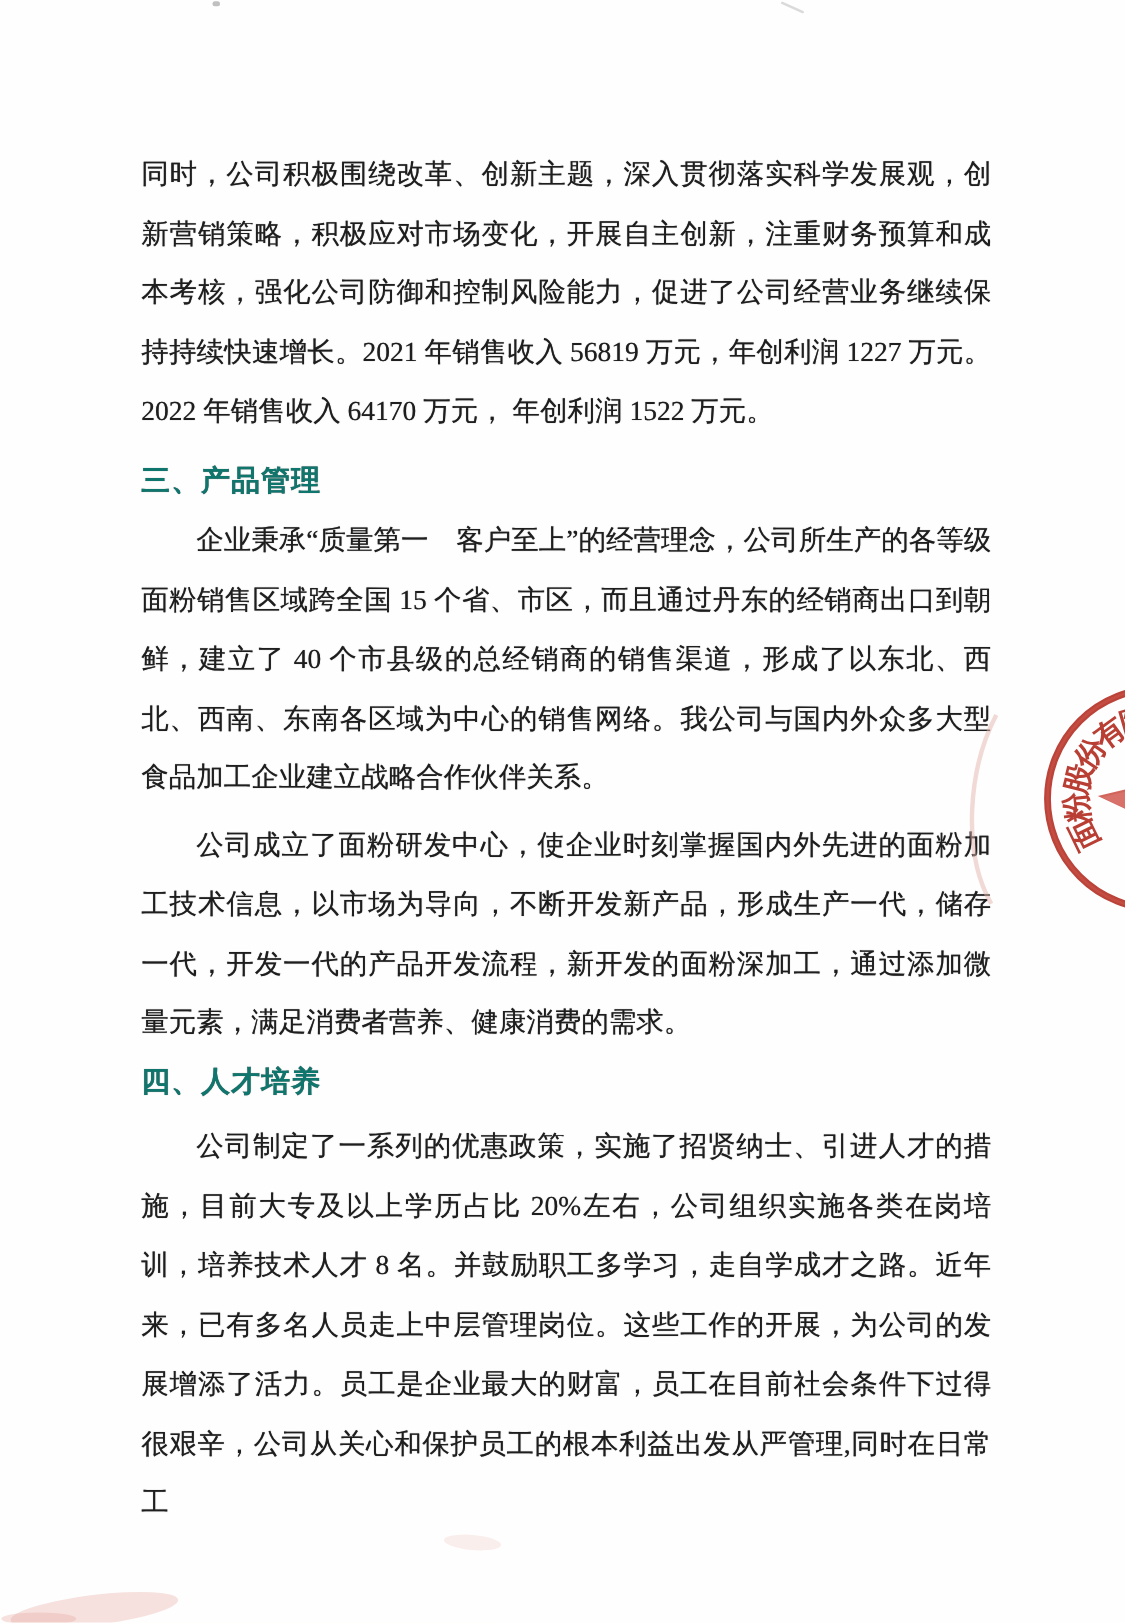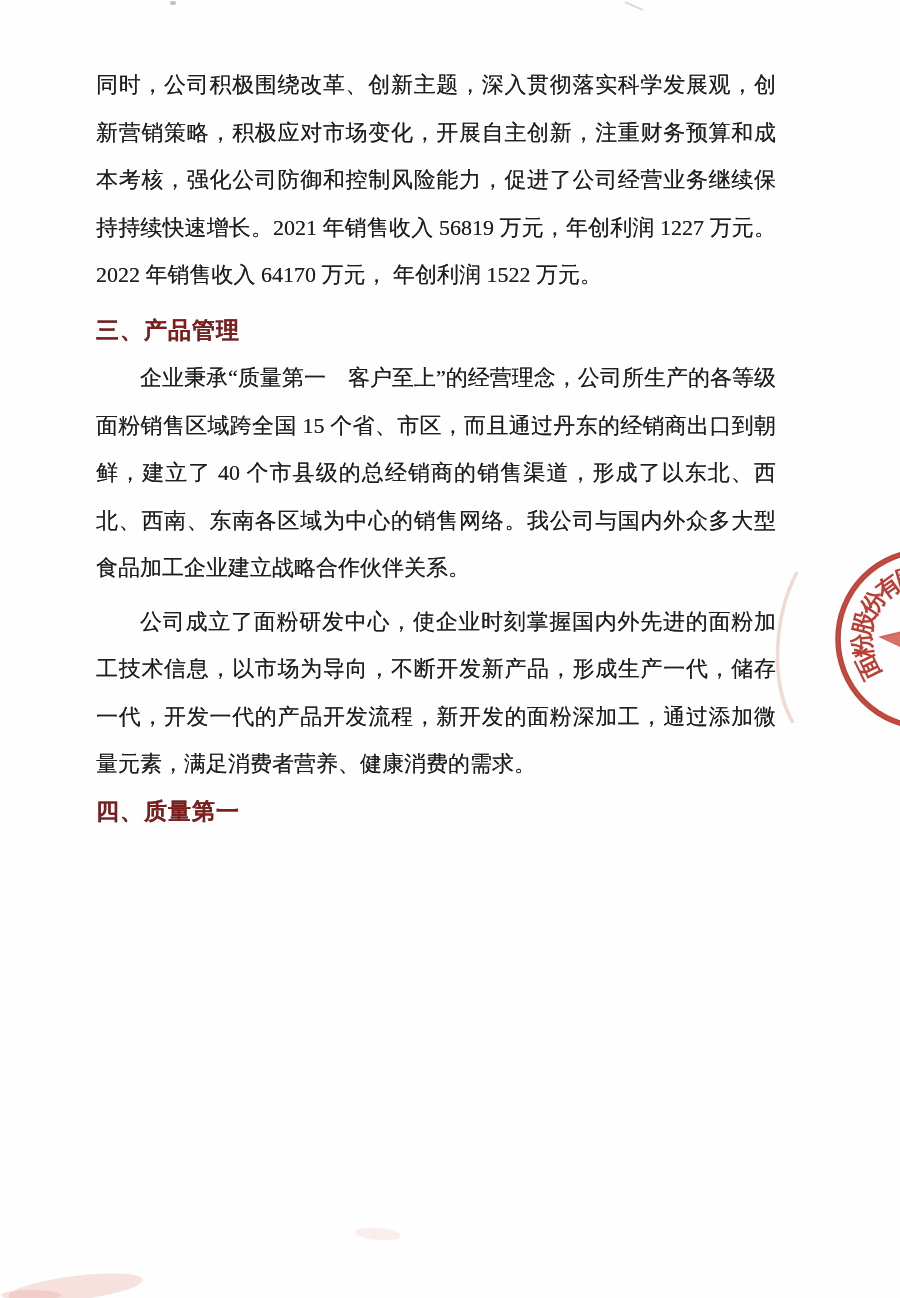--- a/index.html
+++ b/index.html
@@ -5,41 +5,41 @@
   html,body{margin:0;padding:0;}
   body{
     width:900px;height:1298px;
     background:#fdfdfc;
     overflow:hidden;
     position:relative;
     font-family:"Liberation Serif","DejaVu Serif",serif;
   }
   .page{position:absolute;inset:0;background:#fefefe;}
   .doc{
-    position:absolute;left:96px;top:0;width:680px;
-    padding-top:61px;
+    position:absolute;left:113px;top:0;width:680px;
+    padding-top:115px;
     color:#1e1e1e;
     font-size:22px;
     line-height:47.5px;
     text-shadow:0 0 0.6px rgba(25,25,25,.75);
   }
   .doc p{
     margin:0;
     text-align:justify;
     text-justify:inter-character;
   }
   .doc p.indent{text-indent:2em;}
   .doc h3{
     margin:0;
     font-size:23px;
     font-weight:bold;
     line-height:47.5px;
     font-family:"Liberation Sans","DejaVu Sans",sans-serif;
     letter-spacing:1px;
-    color:#7f1d1d;
+    color:#0f766e;
   }
   .mt8{margin-top:8px !important;}
   .mt6{margin-top:6px !important;font-family:Liberation Serif, serif;}
   .mt4{margin-top:4px !important;}
   .seal-svg{position:absolute;left:740px;top:525px;width:160px;height:230px;}
   .seal-ring-char{
     font-family:"Liberation Serif","DejaVu Serif",serif;
     font-weight:bold;
     font-size:24px;
   }
@@ -54,21 +54,22 @@
 </head>
 <body>
 
 <div class="page">
 
   <div class="doc">
     <p>同时，公司积极围绕改革、创新主题，深入贯彻落实科学发展观，创新营销策略，积极应对市场变化，开展自主创新，注重财务预算和成本考核，强化公司防御和控制风险能力，促进了公司经营业务继续保持持续快速增长。2021 年销售收入 56819 万元，年创利润 1227 万元。2022 年销售收入 64170 万元， 年创利润 1522 万元。</p>
     <h3 class="mt8">三、产品管理</h3>
     <p class="indent">企业秉承“质量第一　客户至上”的经营理念，公司所生产的各等级面粉销售区域跨全国 15 个省、市区，而且通过丹东的经销商出口到朝鲜，建立了 40 个市县级的总经销商的销售渠道，形成了以东北、西北、西南、东南各区域为中心的销售网络。我公司与国内外众多大型食品加工企业建立战略合作伙伴关系。</p>
     <p class="indent mt6">公司成立了面粉研发中心，使企业时刻掌握国内外先进的面粉加工技术信息，以市场为导向，不断开发新产品，形成生产一代，储存一代，开发一代的产品开发流程，新开发的面粉深加工，通过添加微量元素，满足消费者营养、健康消费的需求。</p>
-    <h3>四、质量第一</h3>
+    <h3>四、人才培养</h3>
+    <p class="indent mt4">公司制定了一系列的优惠政策，实施了招贤纳士、引进人才的措施，目前大专及以上学历占比 20%左右，公司组织实施各类在岗培训，培养技术人才 8 名。并鼓励职工多学习，走自学成才之路。近年来，已有多名人员走上中层管理岗位。这些工作的开展，为公司的发展增添了活力。员工是企业最大的财富，员工在目前社会条件下过得很艰辛，公司从关心和保护员工的根本利益出发从严管理,同时在日常工</p>
   </div>
 
   <svg class="seal-svg" viewBox="740 525 160 230">
 
     <path d="M 797 572 C 775 614 769 681 793 723" fill="none" stroke="#e3b4ad" stroke-width="3.5" opacity="0.5"></path>
 
     <circle cx="926" cy="639" r="88" fill="none" stroke="#b22a1f" stroke-width="5.5" opacity="0.88"></circle>
     <circle cx="926" cy="639" r="88" fill="none" stroke="#d0574c" stroke-width="2" opacity="0.45"></circle>
 
     <polygon points="910.5,600.9 906.8,630.0 878.2,636.7 904.8,649.2 902.3,678.5 922.4,657.0 949.5,668.4 935.3,642.7 954.5,620.5 925.7,626.0" fill="#c43a2e" opacity="0.78"></polygon>

